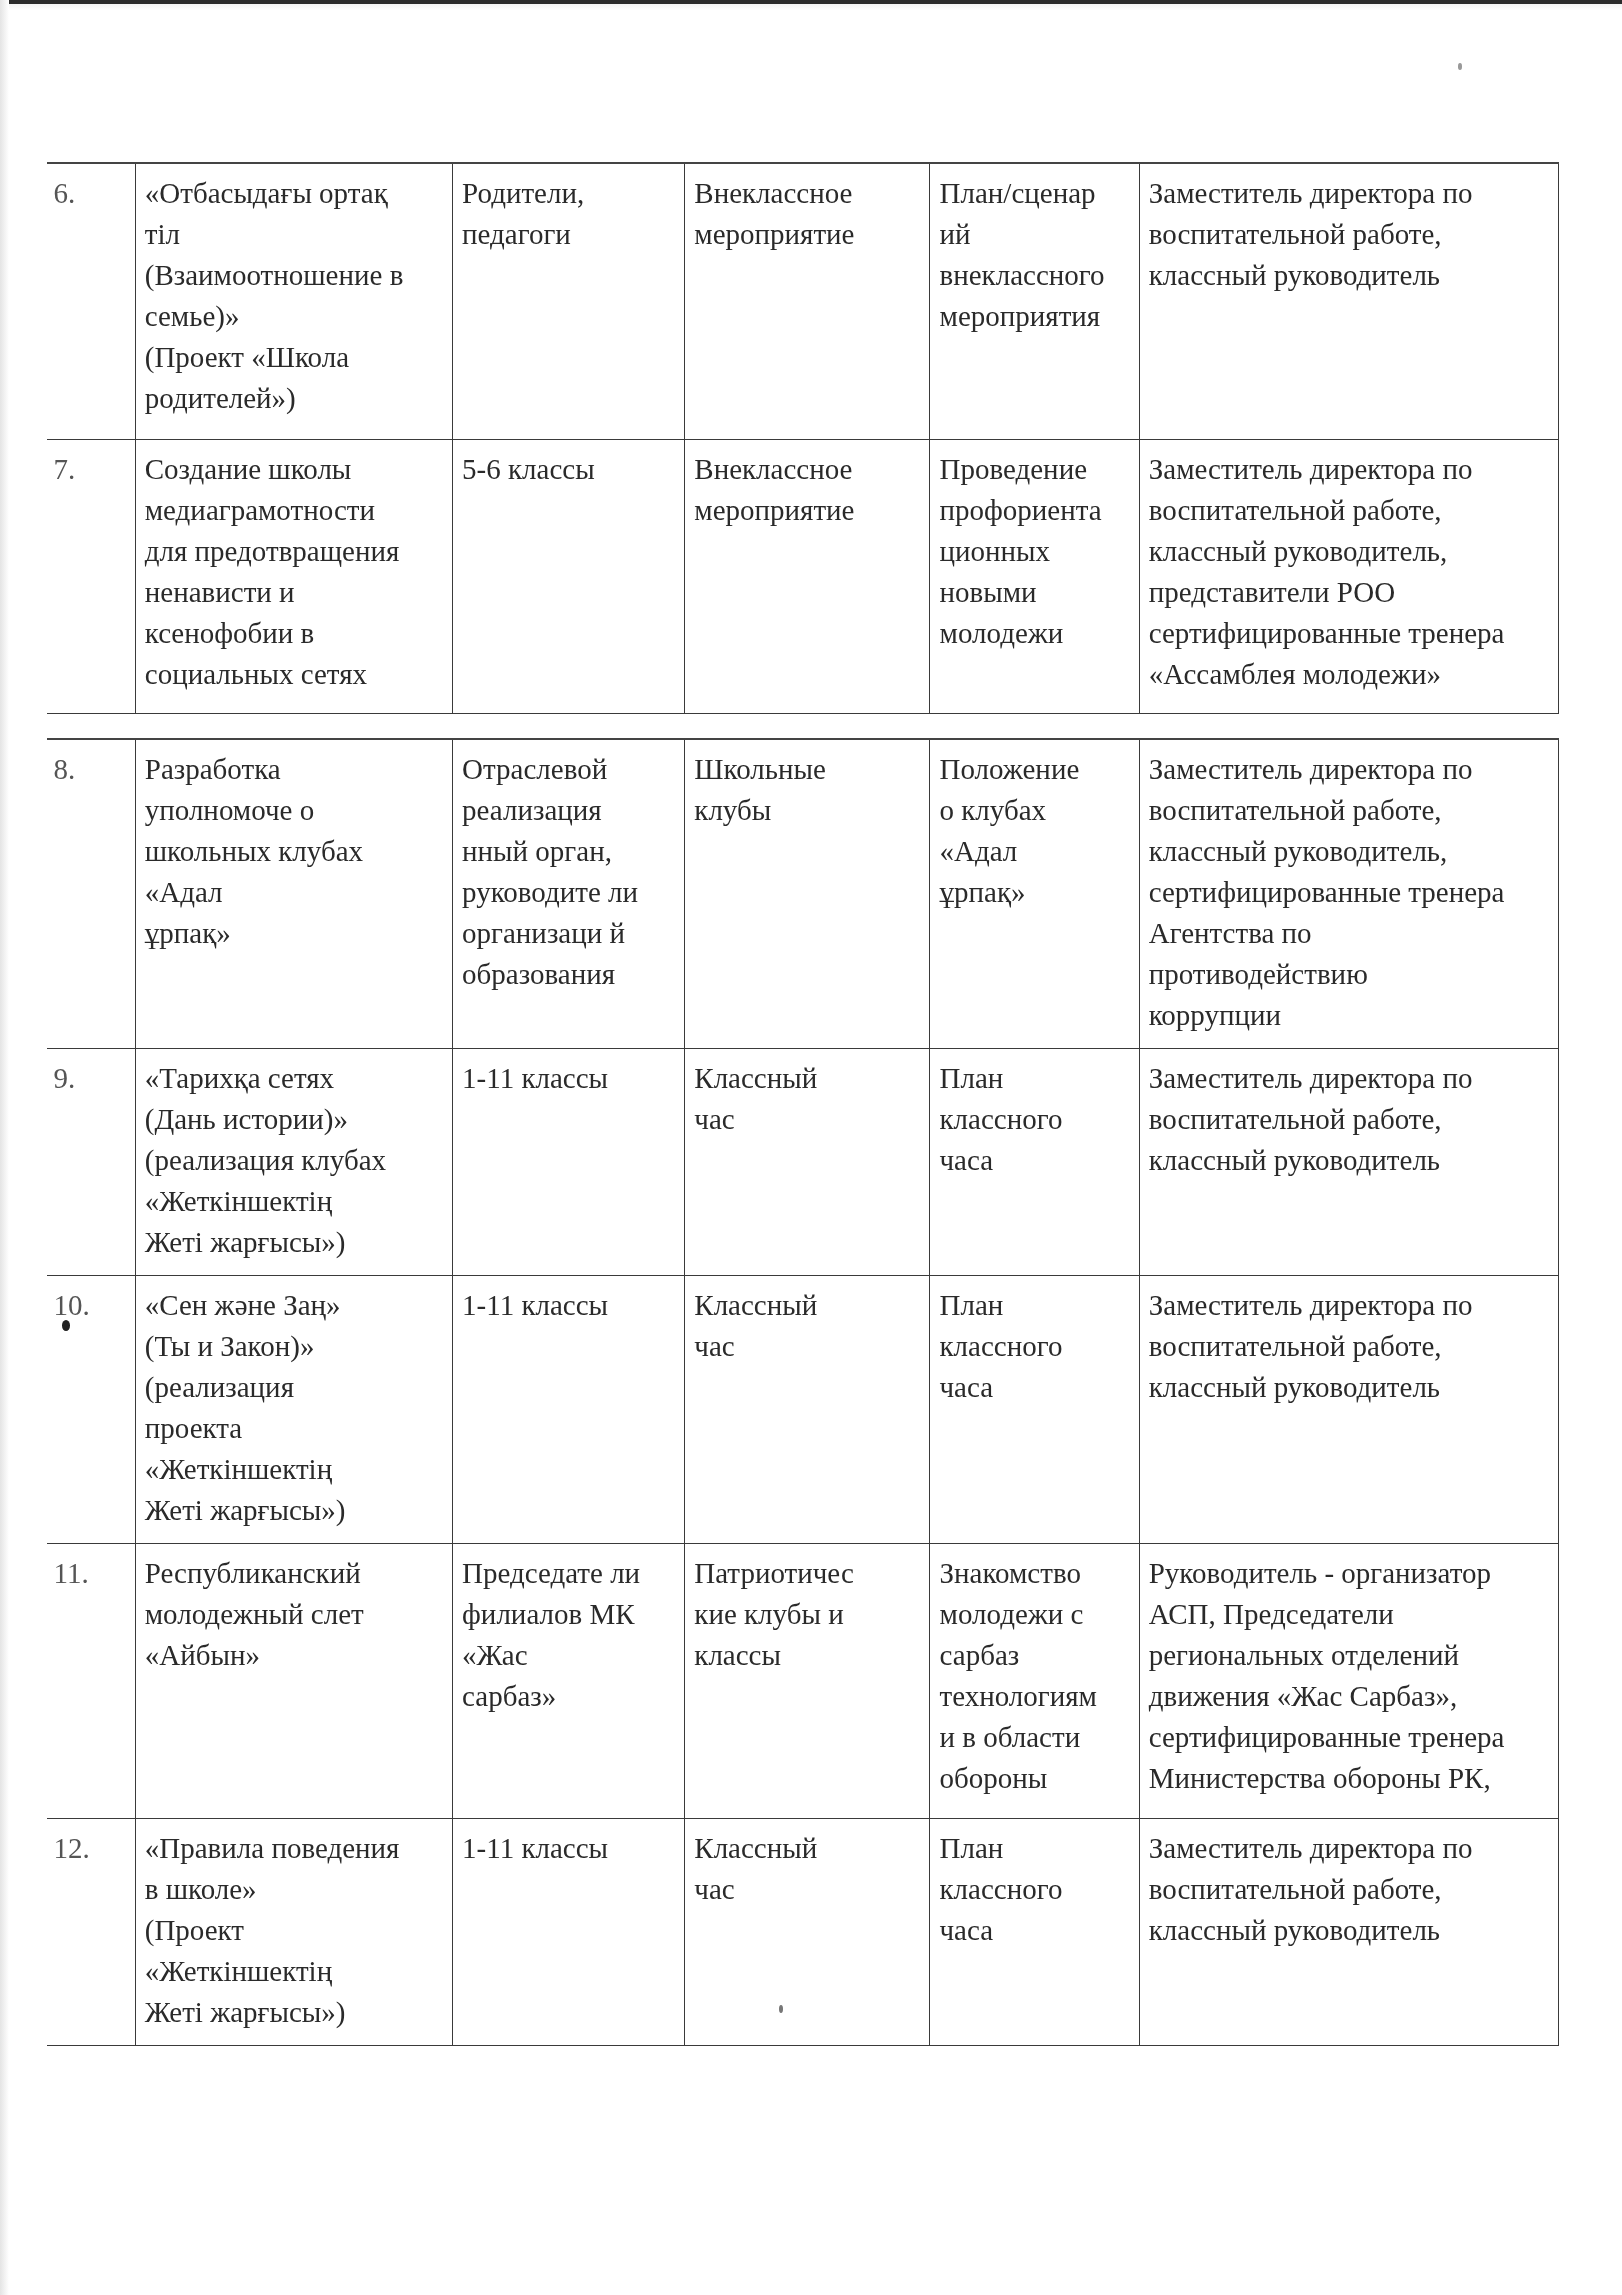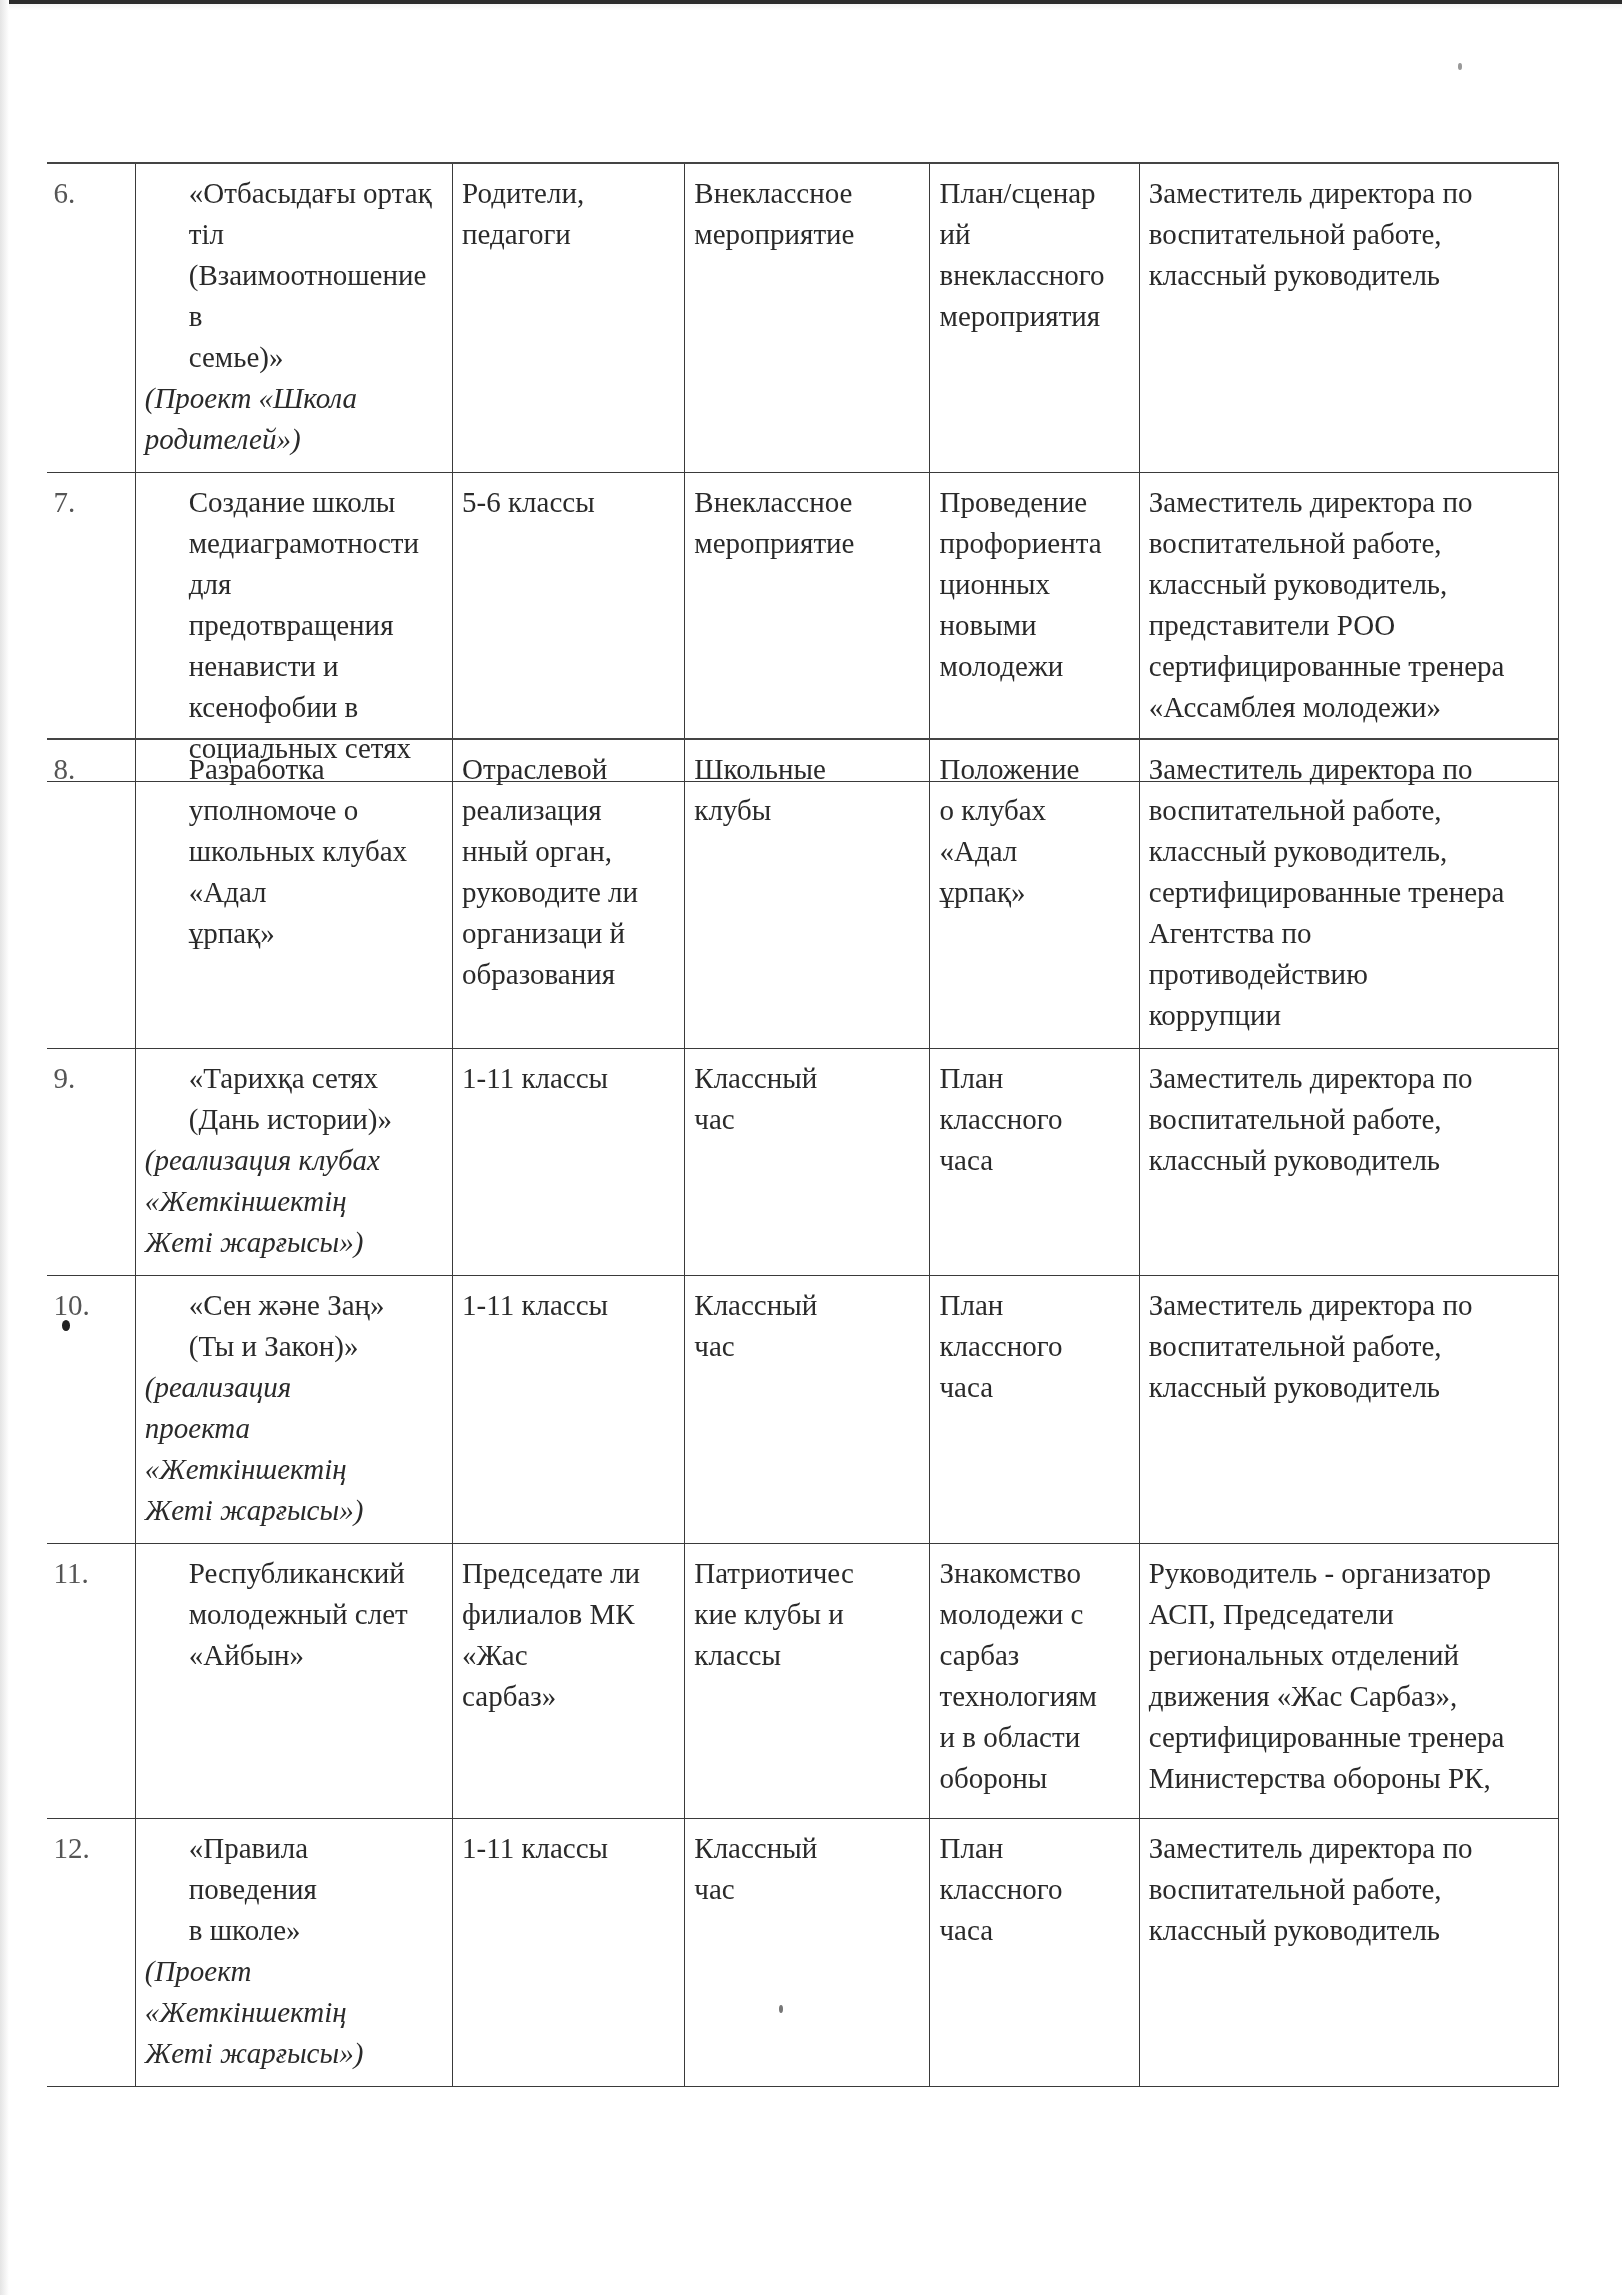--- a/index.html
+++ b/index.html
@@ -18,22 +18,22 @@
   }
   .table-wrap { position: absolute; left: 47px; width: 1512px; }
   table { border-collapse: collapse; width: 100%; table-layout: fixed; }
   td {
     border: 1.3px solid #3a3a3a; vertical-align: top;
     padding: 9.2px 9.2px 11.8px 9.2px;
     font-size: 29px; line-height: 41px; word-wrap: break-word;
   }
   td.num { border-left: none; color: #555; padding-left: 6.5px; }
   tr:first-child td { border-top: 2px solid #444; }
-  .topic-main { display: block; margin-left: 44px; }
-  .topic-note { display: block; font-style: italic; }
+  .topic-main { display: block; }
+  .topic-note { display: block; }
   .ws { white-space: pre-line; }
   #t1 { top: 162px; }
   #t2 { top: 738px; }
   col.c0 { width: 88px; }
   col.c1 { width: 317px; }
   col.c2 { width: 232px; }
   col.c3 { width: 245px; }
   col.c4 { width: 209px; }
   col.c5 { width: 419px; }
   .speck { position: absolute; background: #555; border-radius: 50%; }

